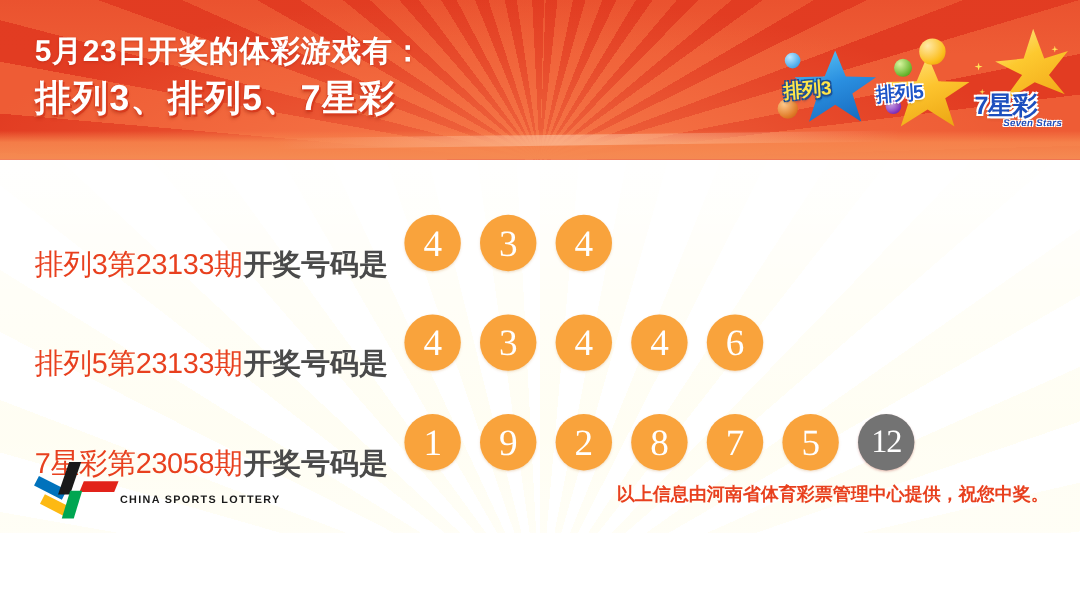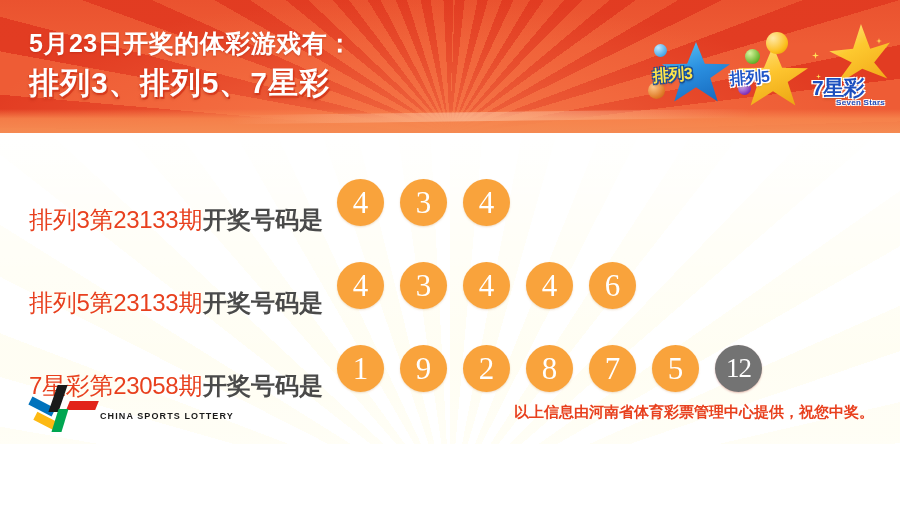--- a/index.html
+++ b/index.html
@@ -112,21 +112,21 @@
     clip-path:polygon(56% 0%,70% 40%,100% 30%,76% 62%,96% 88%,58% 72%,16% 100%,42% 62%,8% 44%,44% 40%);
     filter:drop-shadow(0 1px 2px rgba(120,50,5,0.4));}
   .l7 .spark{position:absolute;width:7px;height:7px;background:#ffe257;
     clip-path:polygon(50% 0%,60% 40%,100% 50%,60% 60%,50% 100%,40% 60%,0% 50%,40% 40%);}
   .l7 .s1{left:2px;top:28px;}
   .l7 .s2{left:6px;top:50px;width:5px;height:5px;}
   .l7 .s3{left:66px;top:14px;width:6px;height:6px;}
   .l7 .cap{left:2px;top:50px;font-size:21px;color:#1d4fbe;
     text-shadow:1.4px 1.4px 0 #ffffff,-1.4px -1.4px 0 #ffffff,1.4px -1.4px 0 #ffffff,-1.4px 1.4px 0 #ffffff,0 2px 3px rgba(110,60,0,0.35);
     letter-spacing:-0.5px;}
-  .l7 .sub{position:absolute;left:26px;top:74px;font-size:8px;font-weight:700;
+  .l7 .sub{position:absolute;left:26px;top:74px;font-size:8px;font-style:italic;font-weight:700;
     color:#1d4fbe;letter-spacing:0.3px;
     text-shadow:0.9px 0.9px 0 #ffffff,-0.9px -0.9px 0 #ffffff,0.9px -0.9px 0 #ffffff,-0.9px 0.9px 0 #ffffff;
     white-space:nowrap;}
 
   
   .results{position:absolute;left:0;top:133px;width:900px;height:300px;}
   .row{position:absolute;left:29px;height:54px;display:flex;align-items:center;}
   .row-1{top:42px;}
   .row-2{top:125px;}
   .row-3{top:208px;}

